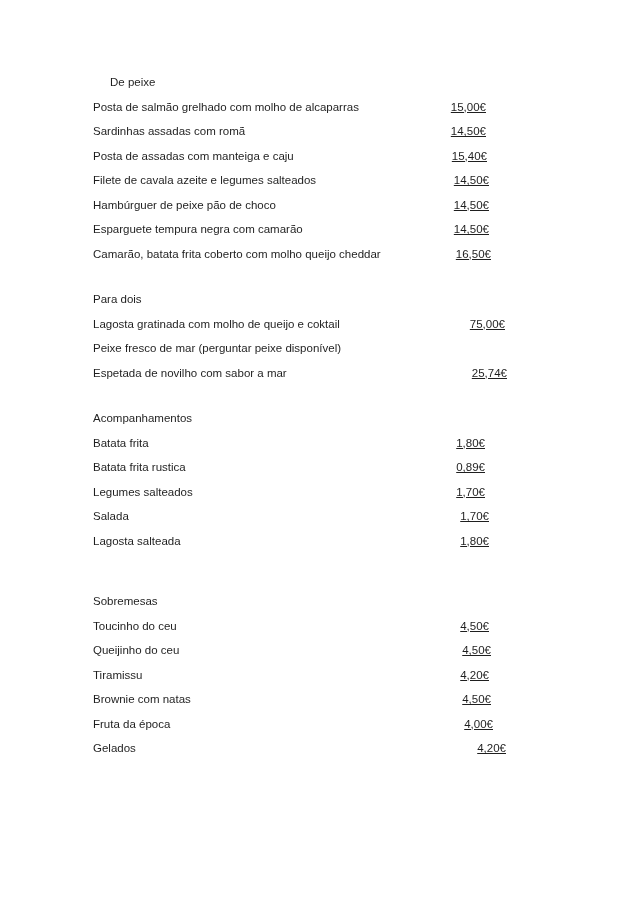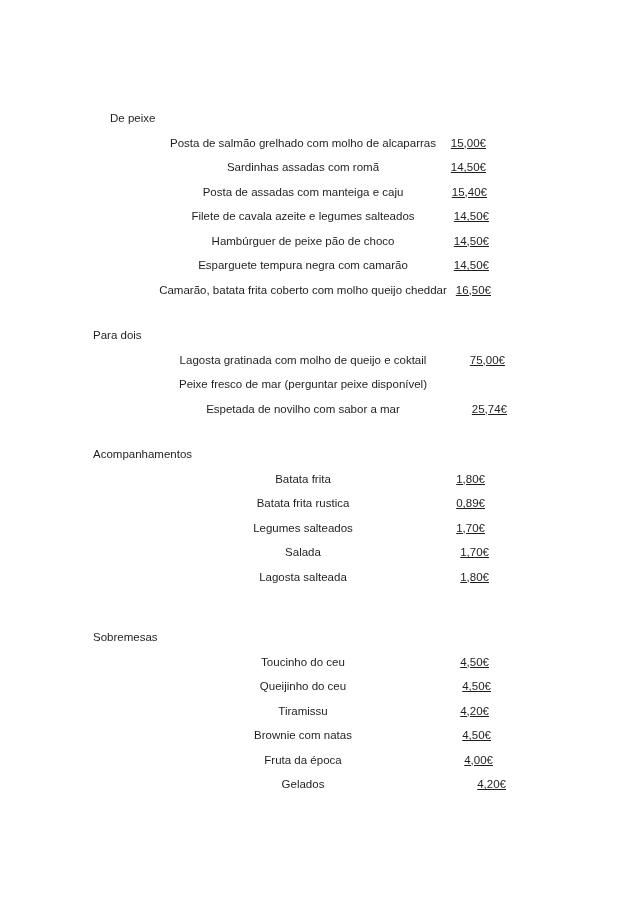--- a/index.html
+++ b/index.html
@@ -6,41 +6,40 @@
     margin: 0;
     padding: 0;
     background: #ffffff;
   }
   .page {
     position: relative;
     width: 588px;
     height: 905px;
     background: #ffffff;
     box-sizing: border-box;
-    padding: 106px 0 0 93px;
+    padding: 70px 0 0 93px;
     font-family: "Liberation Sans", sans-serif;
     font-size: 11.5px;
     color: #1f1f1f;
     overflow: hidden;
   }
   .section { }
   .section + .section { margin-top: 21px; }
   .section.gap-xl { margin-top: 36px; }
   .section-title {
     height: 24.5px;
     line-height: 24.5px;
     white-space: nowrap;
   }
   .section-title.indent { padding-left: 17px; }
   .row {
     position: relative;
     width: 420px;
     height: 24.5px;
     line-height: 24.5px;
-    text-align: center;
   }
   .item-name {
     white-space: nowrap;
   }
   .item-price {
     position: absolute;
     top: 0;
     white-space: nowrap;
     text-decoration: underline;
   }

